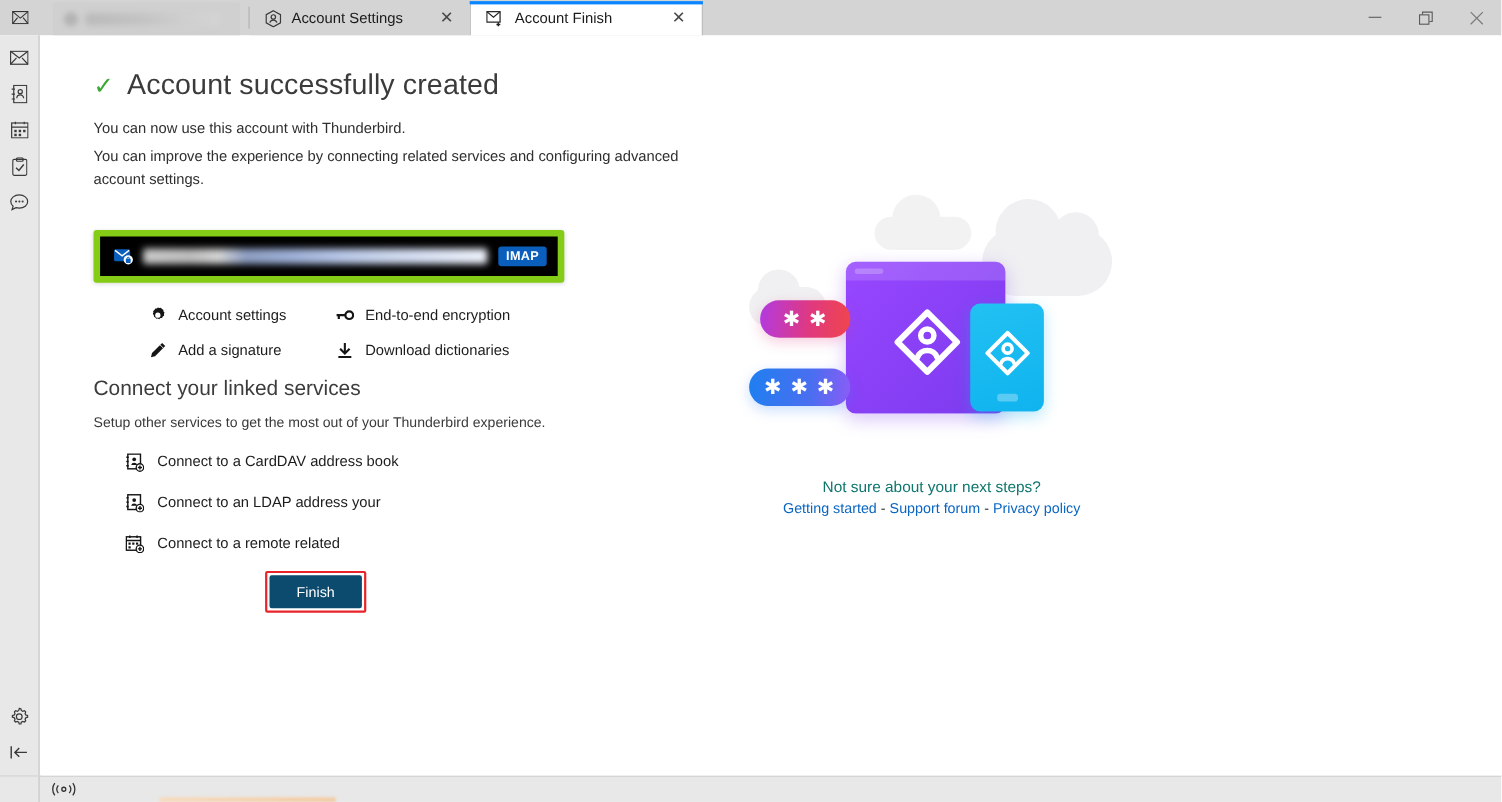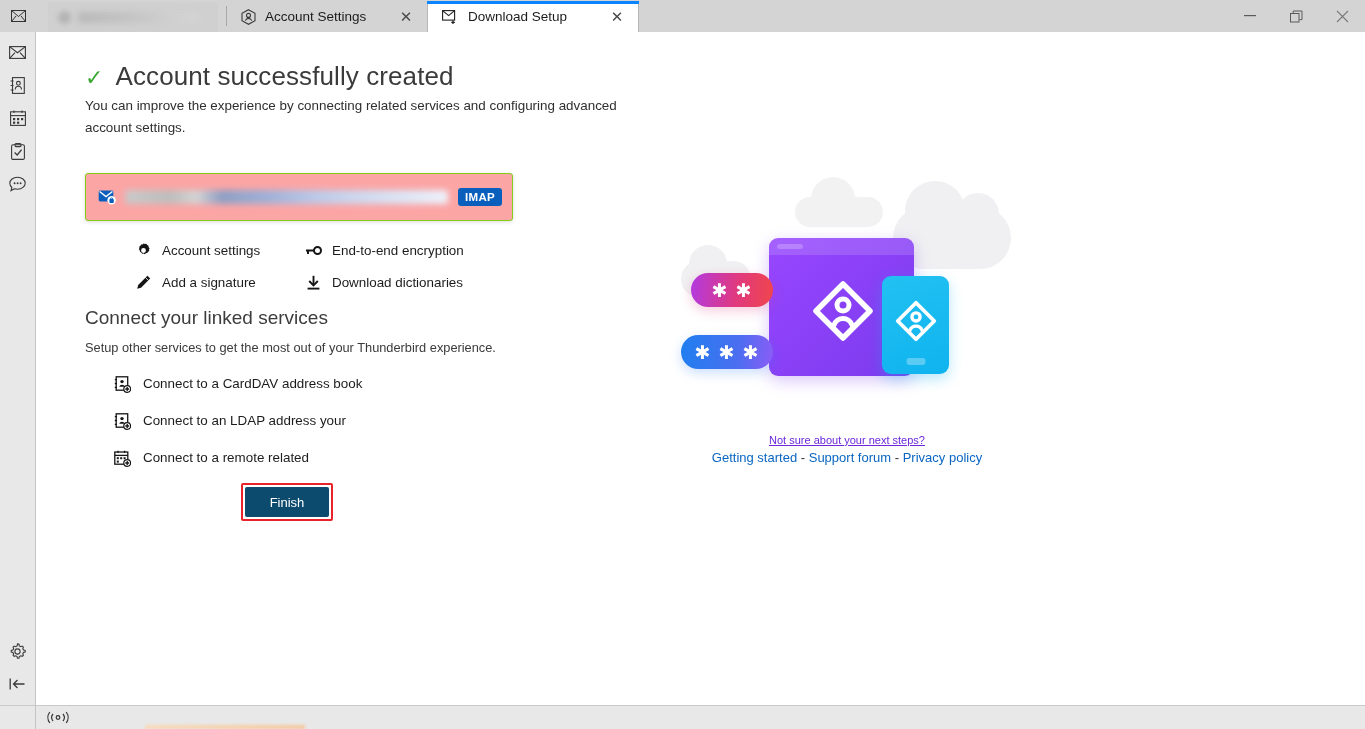--- a/index.html
+++ b/index.html
@@ -96,21 +96,21 @@
 
   .h1 {
     font-size: 26px; font-weight: 400; color: #3b3b3b;
     display: flex; align-items: baseline; gap: 12px; letter-spacing: .1px;
   }
   .check { color: #3aa832; font-size: 22px; font-weight: 400; }
   .subline { font-size: 13.4px; color: #2f2f2f; margin-top: 14px; line-height: 1.62; }
 
   .account-card {
     margin-top: 35px; width: 428px; height: 48px;
-    background: #fca5a5; border: 1px solid #84cc16; border-radius: 3px;
+    background: #000000; border: 6px solid #84cc16; border-radius: 3px;
     box-shadow: 0 1px 4px rgba(0,0,0,.14);
     display: flex; align-items: center; padding: 0 10px 0 12px;
   }
   .acct-icon { display: flex; align-items: center; }
   .acct-blur {
     flex: 1; height: 14px; margin-left: 8px; margin-right: 10px;
     background: linear-gradient(90deg,
       #c9c9c9 0%, #bdbdbd 14%, #d4d4d4 22%,
       #8e9fc4 30%, #9fb1d8 44%, #b9c8e8 58%,
       #cdd8ee 72%, #dde5f5 86%, #eef2fb 100%);
@@ -205,21 +205,21 @@
     background: linear-gradient(95deg,#1f7ff0 0%, #4b6ef0 62%, #8b5cf6 100%);
     box-shadow: 0 4px 12px rgba(43,127,245,.25);
   }
   .ast { font-size: 19px; line-height: 1; }
 
   .art-diamond { position: absolute; }
   .d-browser { left: 43px; top: 42px; }
   .d-phone { left: 13px; top: 24px; }
 
   .next-steps { text-align: center; margin-top: 36px; }
-  .ns-q { font-size: 11px; color: #6d28d9; text-decoration: underline; }
+  .ns-q { font-size: 14px; color: #0f766e; }
   .ns-links { margin-top: 4px; font-size: 13px; }
   .ns-links a { color: #0a66c2; text-decoration: none; cursor: pointer; }
   .ns-sep { color: #2f2f2f; }
 </style>
 </head>
 <body>
 
 <div class="titlebar">
   <div class="tb-mail-icon">
     <svg width="15" height="12" viewBox="0 0 15 12">
@@ -248,21 +248,21 @@
   </div>
 
   <div class="tab tab-active">
     <span class="tab-icon">
       <svg width="17" height="14" viewBox="0 0 17 14">
           <rect x="0.6" y="0.6" width="12" height="9.5" fill="none" stroke="#1f1f1f" stroke-width="1.1"></rect>
           <path d="M0.6 0.6 L6.6 5.6 L12.6 0.6" fill="none" stroke="#1f1f1f" stroke-width="1.1"></path>
           <path d="M11 10.5 V14 M9.3 12.3 H12.8" stroke="#1f1f1f" stroke-width="1.3"></path>
         </svg>
     </span>
-    <span class="tab-label">Download Setup</span>
+    <span class="tab-label">Account Finish</span>
     <span class="tab-close">✕</span>
   </div>
 
   <div class="winctl">
     <div class="winbtn">
       <svg width="12" height="2" viewBox="0 0 12 2">
           <rect width="12" height="1.2" fill="#5a5a5a"></rect>
         </svg>
     </div>
     <div class="winbtn">
@@ -354,20 +354,21 @@
 
 <div class="content">
 
   <div class="col-left">
 
     <div class="h1">
       <span class="check">✓</span>
       <span>Account successfully created</span>
     </div>
 
+    <div class="subline">You can now use this account with Thunderbird.</div>
     <div class="subline" style="margin-top:3px">You can improve the experience by connecting related services and configuring advanced account settings.</div>
 
     <div class="account-card">
       <span class="acct-icon">
         <svg width="19" height="16" viewBox="0 0 19 16">
           <rect x="0.7" y="1.5" width="14.6" height="11" rx="1.4" fill="#0a5fbd"></rect>
           <path d="M1.6 2.6 L8 7.6 L14.4 2.6" fill="none" stroke="#ffffff" stroke-width="1.3"></path>
           <circle cx="13.6" cy="11.2" r="4.2" fill="#ffffff"></circle>
           <rect x="11.4" y="10" width="4.4" height="4" rx="0.8" fill="#0a5fbd"></rect>
           <path d="M12.5 10 a1.1 1.1 0 0 1 2.2 0" fill="none" stroke="#0a5fbd" stroke-width="0.9"></path>

